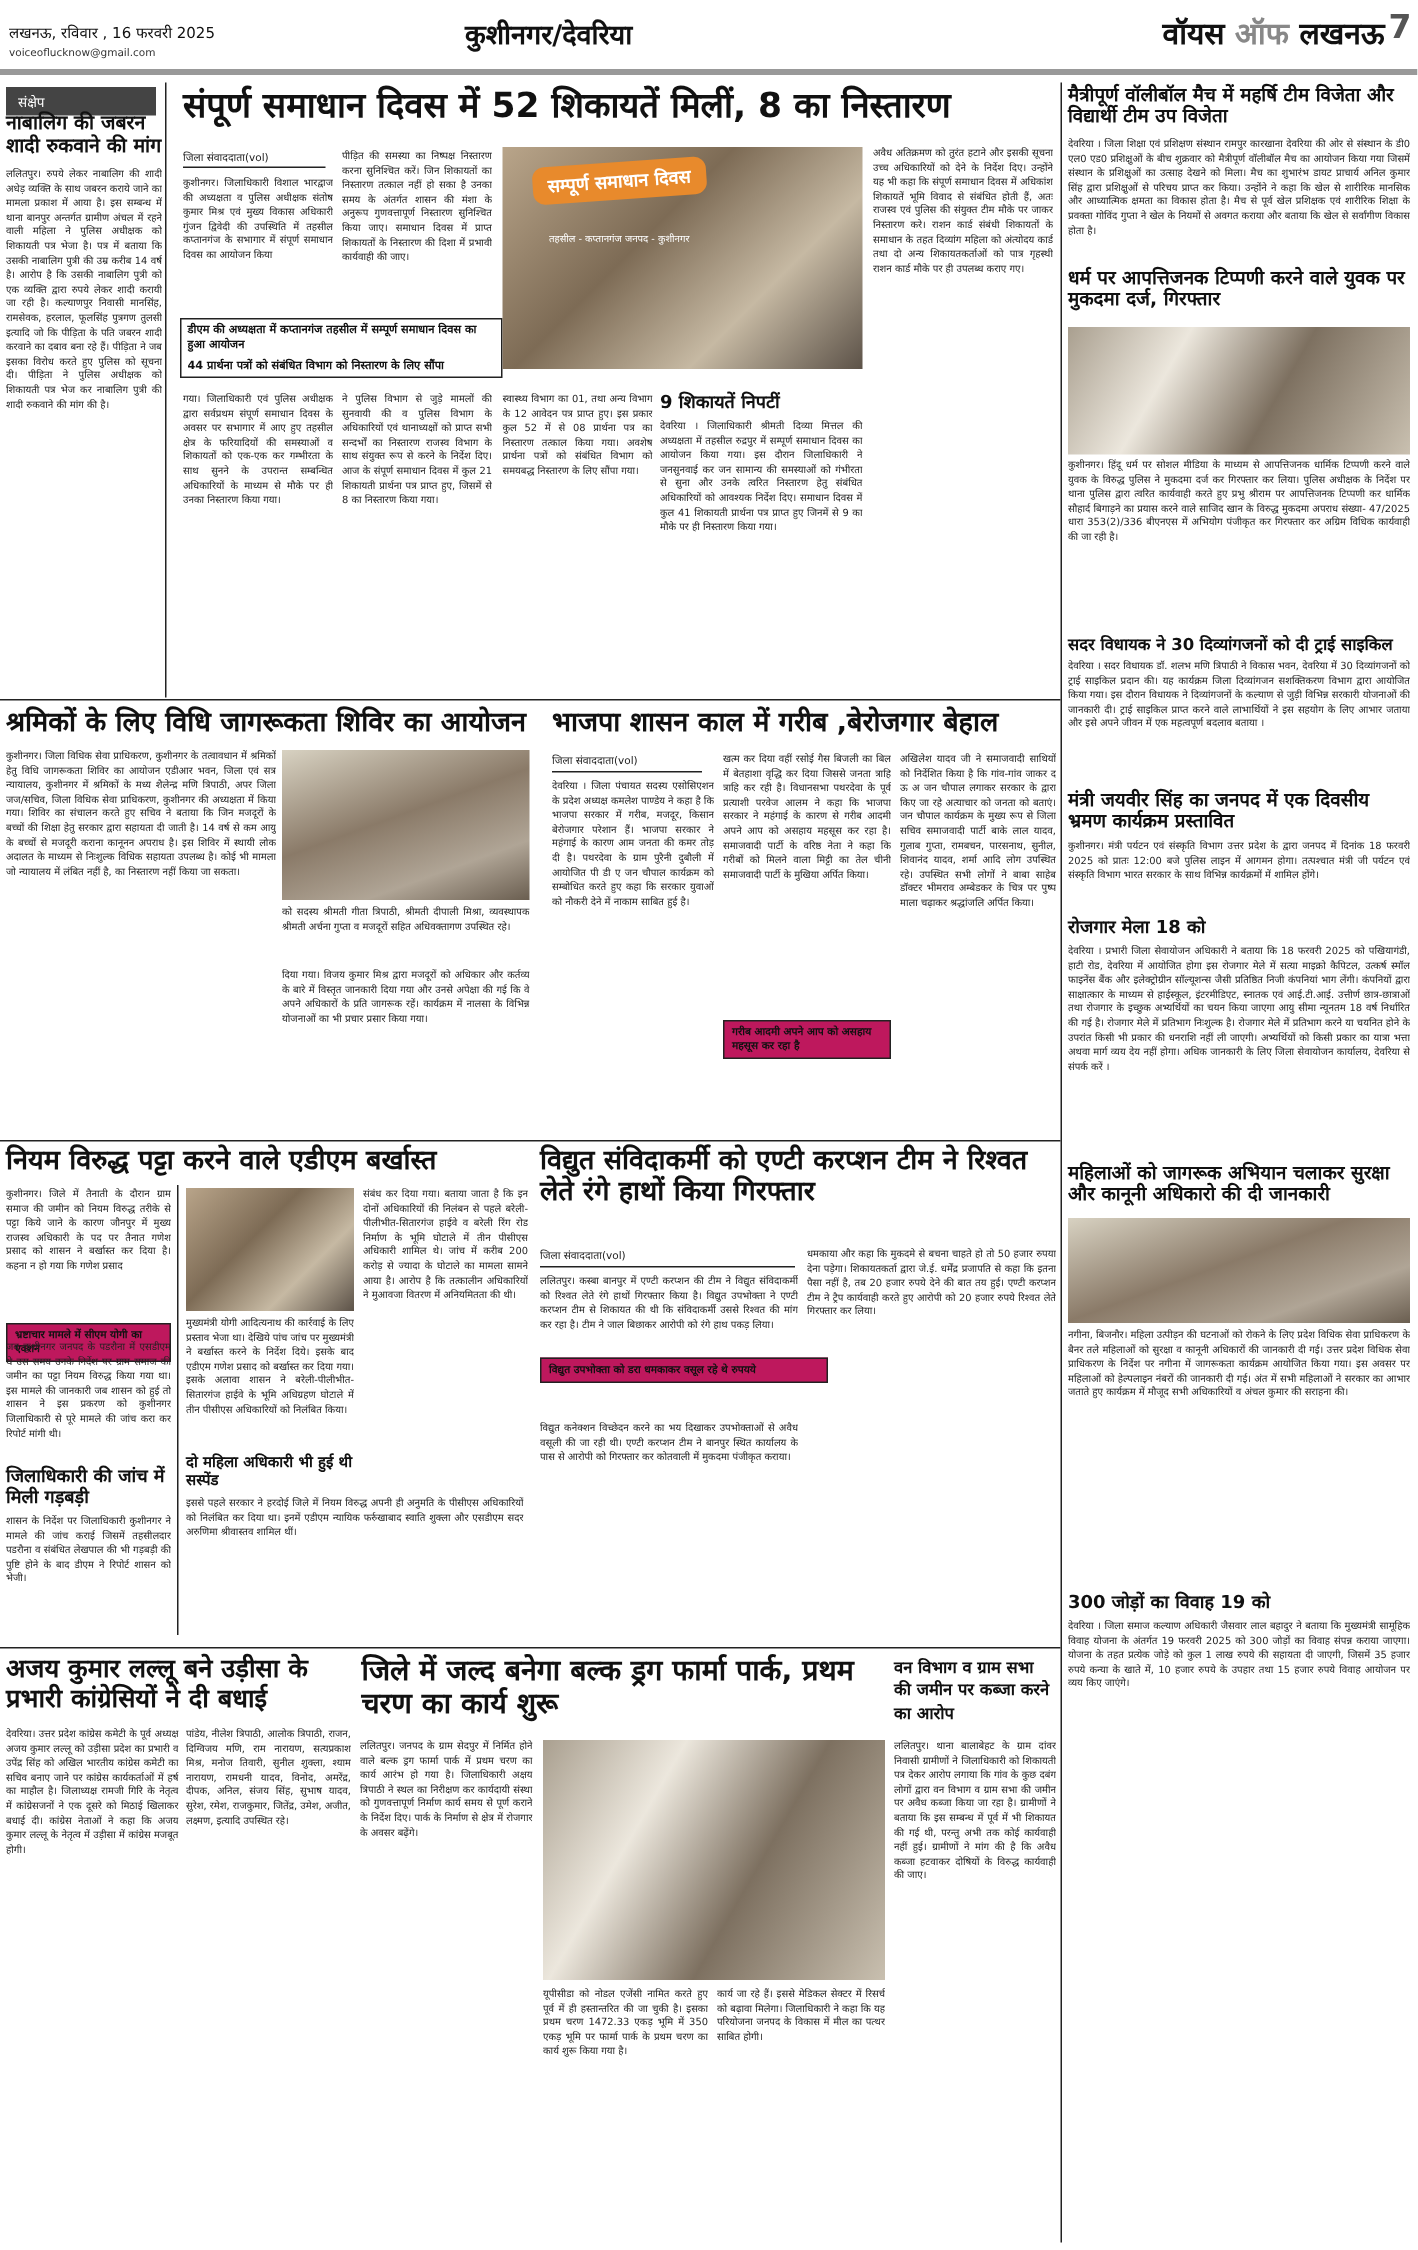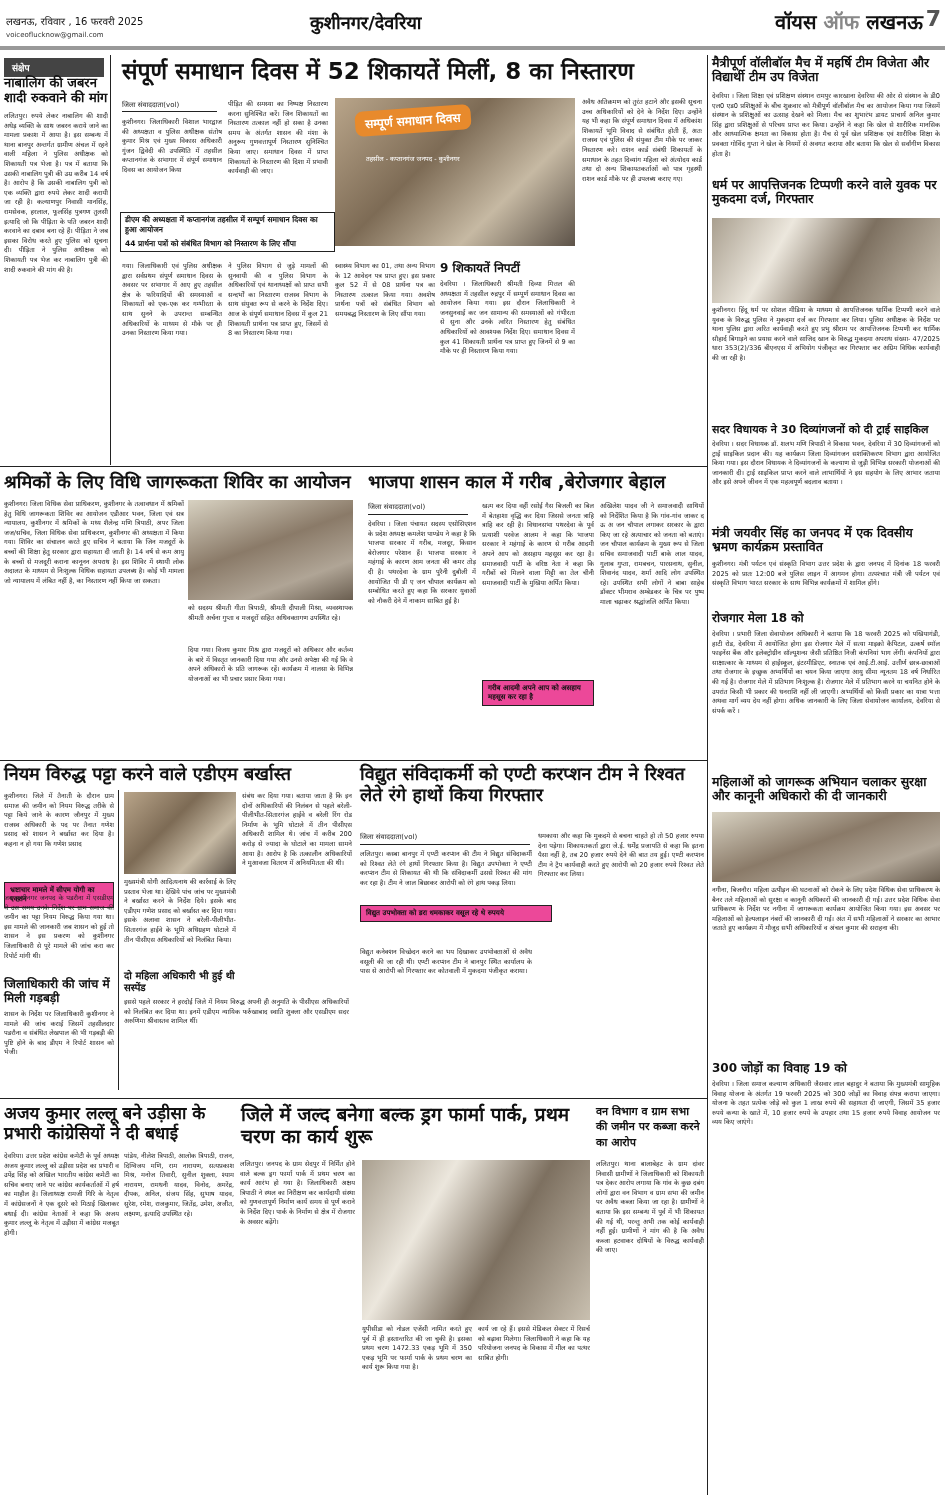--- a/index.html
+++ b/index.html
@@ -13,22 +13,22 @@
 .hdr-page{right:4px;top:6px;font-size:22px;font-weight:bold;color:#555}
 .hdr-rule{left:0;top:46px;width:945px;height:4px;background:#999}
 .vline{background:#222;width:1px}
 .hline{background:#222;height:1px}
 .head{font-weight:bold;line-height:1.15;color:#111}
 .txt{font-size:6.6px;line-height:9.6px;color:#222;text-align:justify;overflow:hidden}
 .byline{font-size:7px;color:#222}
 .photo{background:linear-gradient(135deg,#b9a58a,#7d6b55 40%,#c6b9a3 70%,#5c5248);}
 .photo2{background:linear-gradient(160deg,#d8d2c2,#8a7a68 45%,#b0a596 75%,#6a5e50)}
 .photo3{background:linear-gradient(120deg,#a99f8f,#ece7dd 30%,#7d7060 60%,#c9c0b0)}
-.boxed{border:1.5px solid #222;padding:3px 5px;font-size:8px;font-weight:bold;line-height:11px;background:#ec4899}
-.tag{background:#444;color:#fff;font-size:9px;padding:3px 8px;font-weight:bold}
+.boxed{border:1.5px solid #222;padding:3px 5px;font-size:8px;font-weight:bold;line-height:11px;background:#be185d}
+.tag{background:#444;color:#fff;font-size:9px;padding:3px 8px;font-weight:normal}
 .banner{background:#e88a2c;color:#fff;font-weight:bold;border-radius:8px;padding:4px 10px;font-size:12px;transform:rotate(-4deg);display:inline-block}
 </style>
 </head>
 <body>
 
 <div class="abs hdr-date">लखनऊ, रविवार , 16 फरवरी 2025</div>
 <div class="abs hdr-email">voiceoflucknow@gmail.com</div>
 <div class="abs hdr-section">कुशीनगर/देवरिया</div>
 <div class="abs hdr-brand">
   <span>वॉयस</span>

